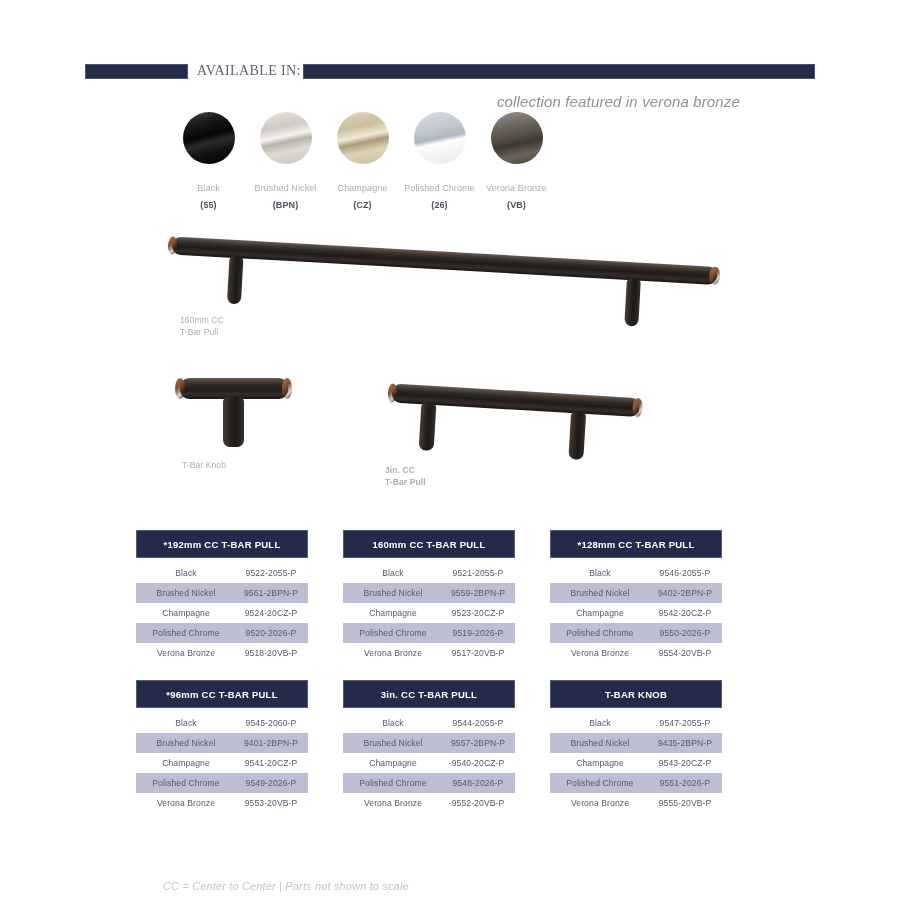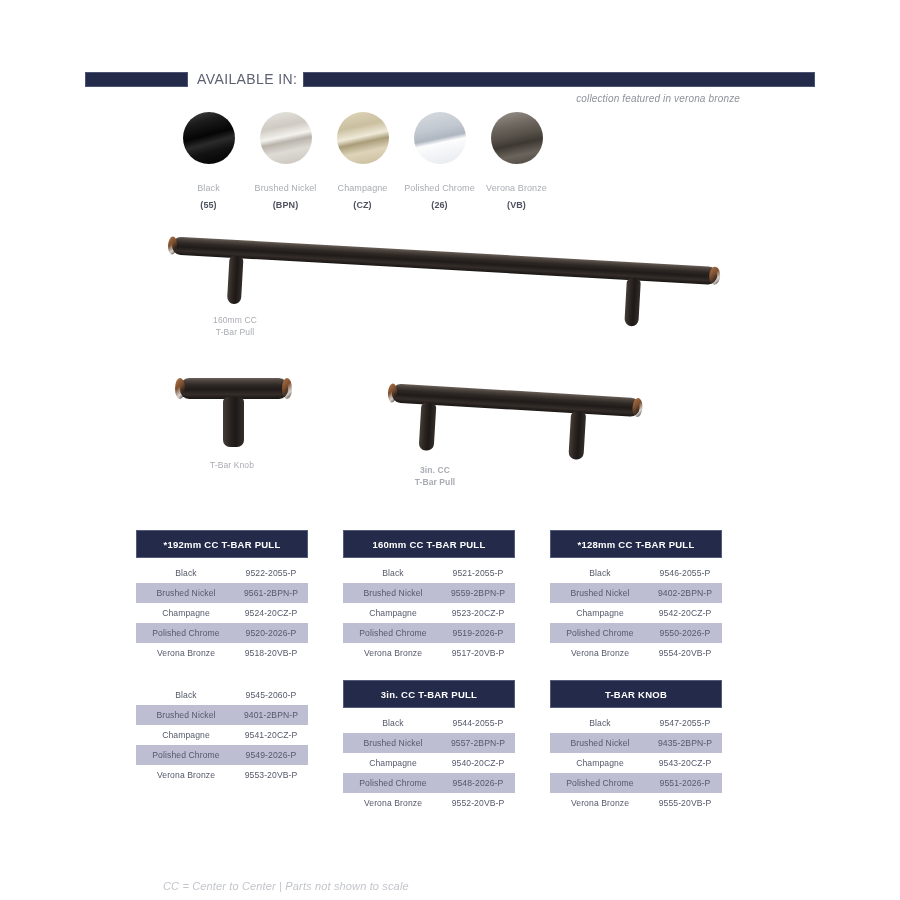--- a/index.html
+++ b/index.html
@@ -19,37 +19,37 @@
   }
   .title-bold{
     font-size:37px;font-weight:bold;color:#1f2747;
     letter-spacing:2.0px;line-height:1;
   }
   .title-light{
     font-size:35px;font-weight:300;color:#2a3050;
     letter-spacing:0.2px;line-height:1;margin-left:13px;
   }
 
-  .avail-row{position:absolute;left:85px;top:70px;width:697px;height:18px;}
+  .avail-row{position:absolute;left:85px;top:62px;width:697px;height:18px;font-family:Liberation Serif, serif;}
   .avail-bar-left{
     position:absolute;left:0;top:2px;width:103px;height:15px;
     background:#242b4a;border:1px solid #4a5474;box-sizing:border-box;
   }
   .avail-label{
     position:absolute;left:112px;top:0px;
     font-size:14px;color:#5d6172;letter-spacing:0.4px;
     font-weight:400;line-height:18px;
   }
   .avail-bar-right{
     position:absolute;left:218px;top:2px;width:512px;height:15px;
     background:#242b4a;border:1px solid #4a5474;box-sizing:border-box;
   }
   .featured-note{
     position:absolute;right:160px;top:93px;
-    font-size:10px;font-style:italic;color:#8e9199;
+    font-size:15px;font-style:italic;color:#8e9199;
     letter-spacing:0.15px;
   }
 
   
   .swatches{position:absolute;left:170px;top:112px;display:flex;gap:0;}
   .swatch-cell{width:77px;text-align:center;}
   .swatch-disc{
     width:52px;height:52px;border-radius:50%;margin:0 auto;
     position:relative;overflow:hidden;
   }
@@ -93,21 +93,21 @@
     position:absolute;border-radius:50%;
     background:linear-gradient(135deg,#b5784a 0%,#7d4f2f 40%,#4a332238 70%,#2a201c 100%);
   }
   .bar-post{
     position:absolute;border-radius:5px 5px 7px 7px;
     background:linear-gradient(to right,
       #453c36 0%, #2a2421 35%, #1d1917 60%, #352e2a 100%);
   }
 
   .render-label{
-    position:absolute;text-align:center;
+    position:absolute;text-align:left;
     font-size:8.5px;color:#a9acb3;line-height:11.5px;letter-spacing:0.1px;
   }
 
   
   .tables{position:absolute;left:0;top:530px;width:900px;}
   .table-grid{
     position:absolute;left:136px;top:0;width:610px;
     display:grid;grid-template-columns:repeat(3,172px);
     column-gap:35px;row-gap:17px;
   }
@@ -292,20 +292,21 @@
           <span class="pcode">9550-2026-P</span>
         </div>
         <div class="prow">
           <span class="pfinish">Verona Bronze</span>
           <span class="pcode">9554-20VB-P</span>
         </div>
       </div>
     </div>
 
     <div class="ptable">
+      <div class="ptable-head">*96mm CC T-BAR PULL</div>
       <div class="ptable-body">
         <div class="prow">
           <span class="pfinish">Black</span>
           <span class="pcode">9545-2060-P</span>
         </div>
         <div class="prow alt">
           <span class="pfinish">Brushed Nickel</span>
           <span class="pcode">9401-2BPN-P</span>
         </div>
         <div class="prow">

